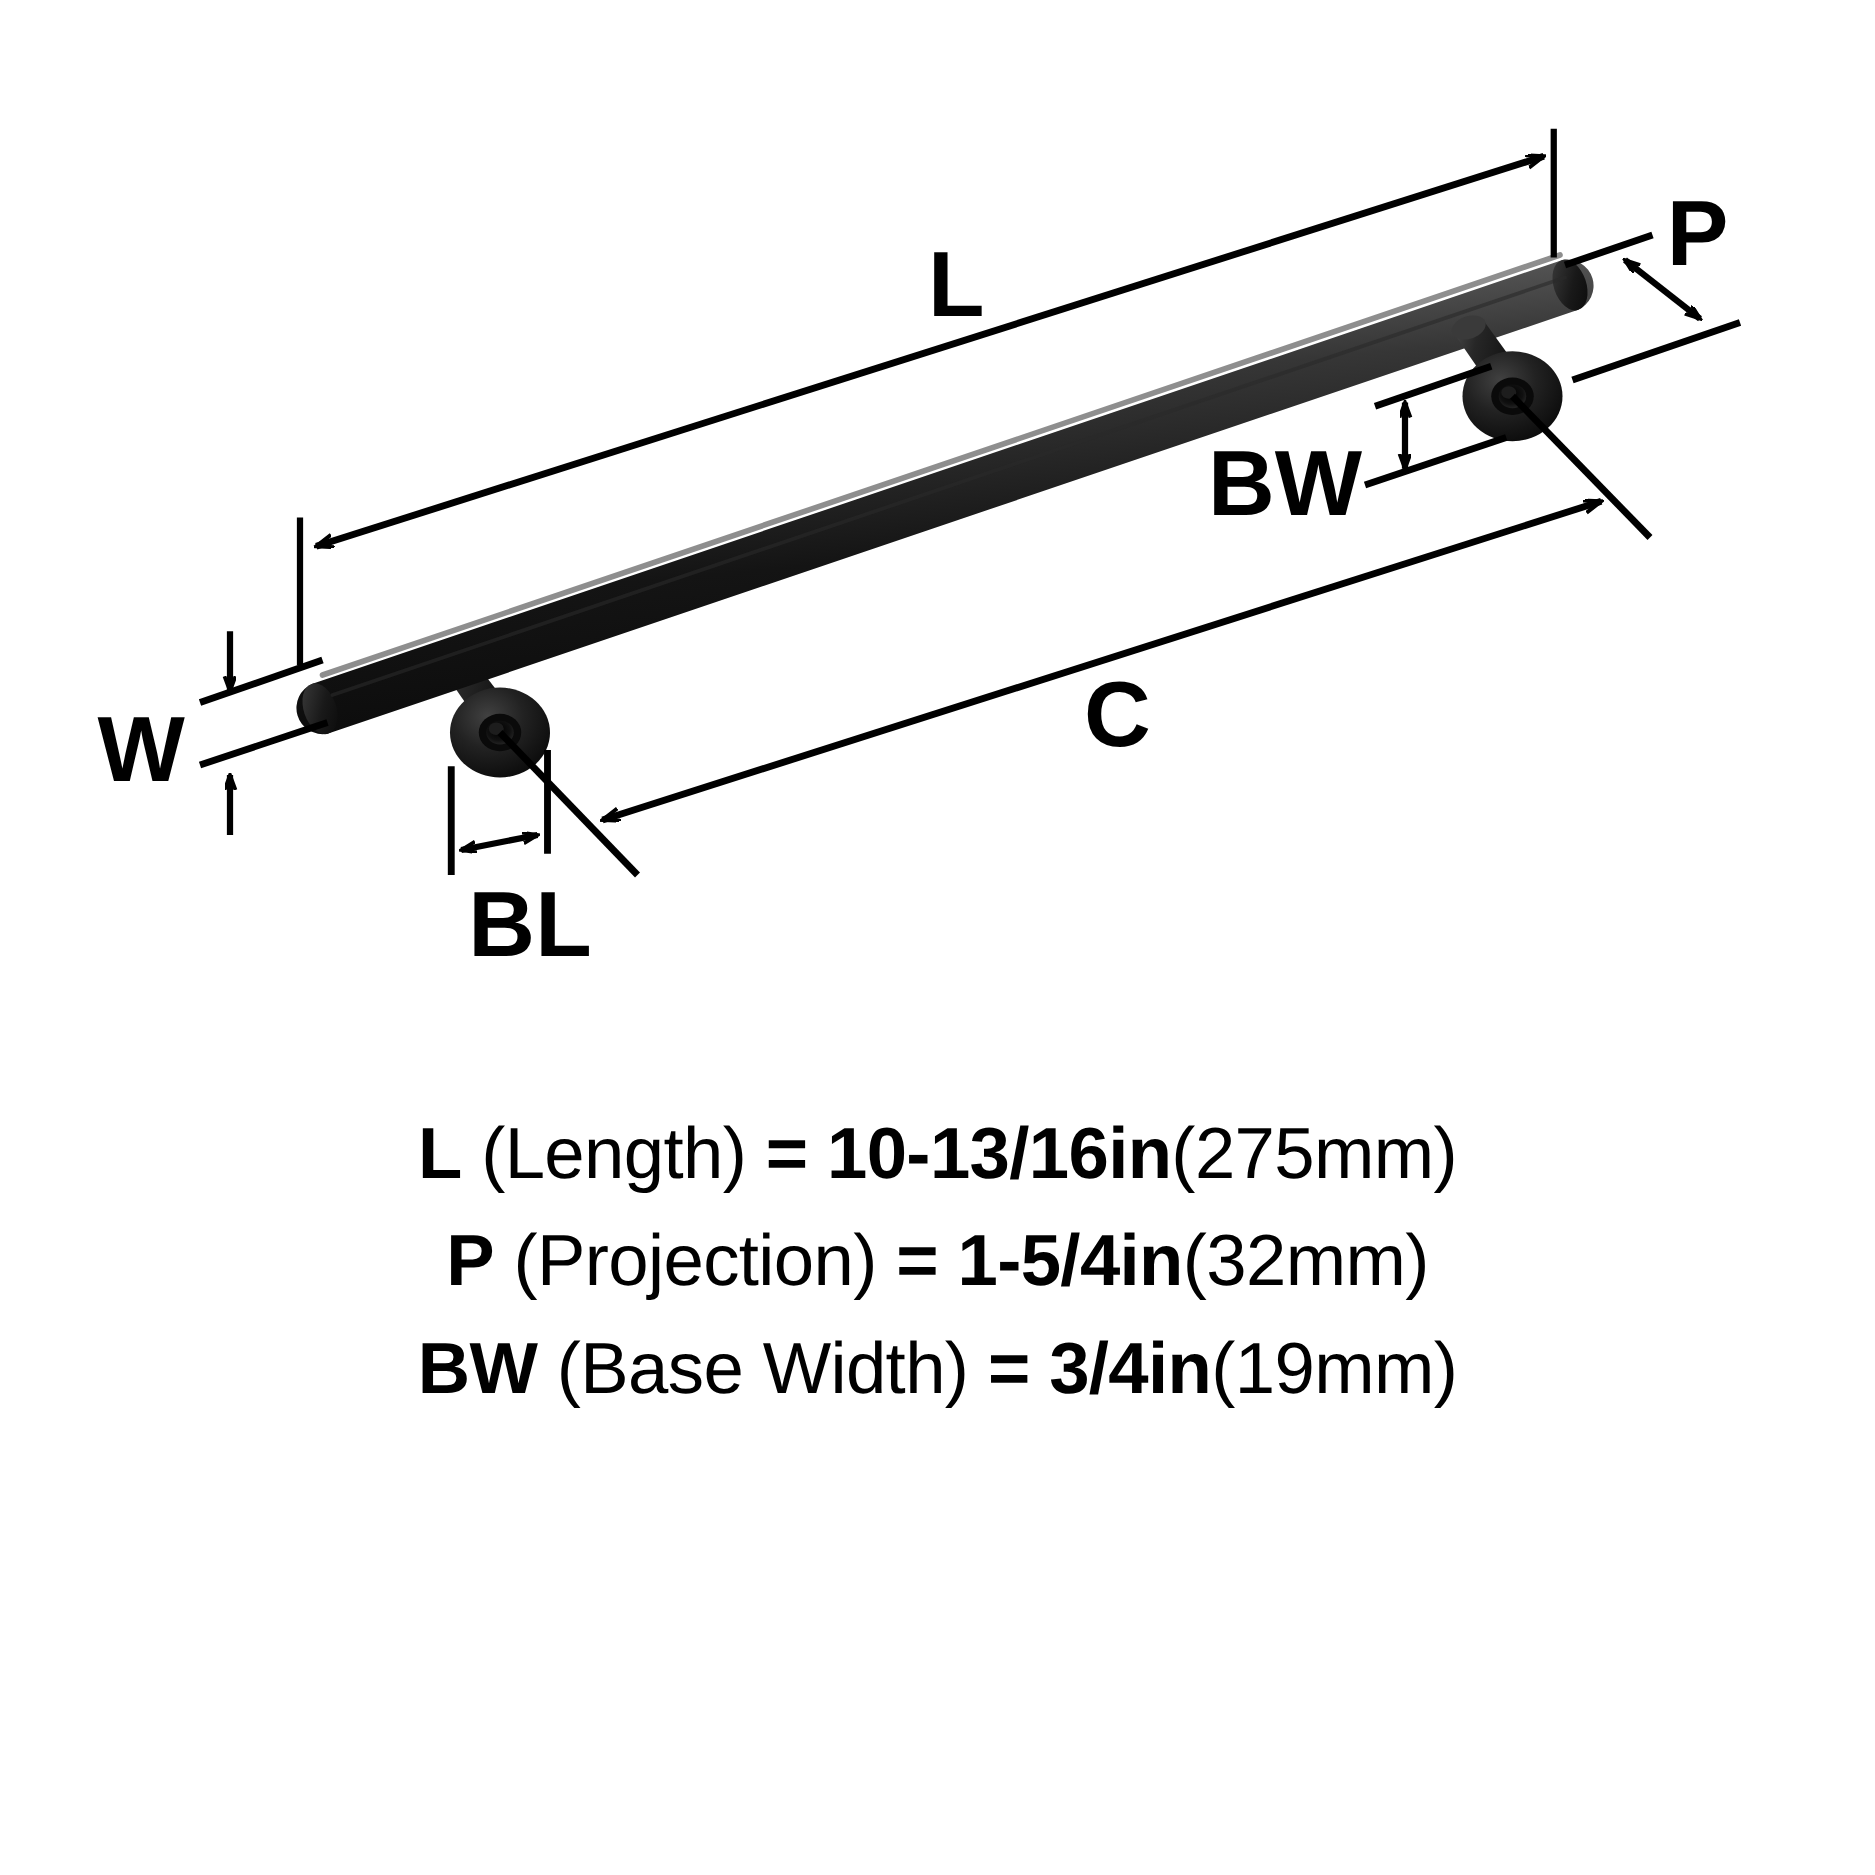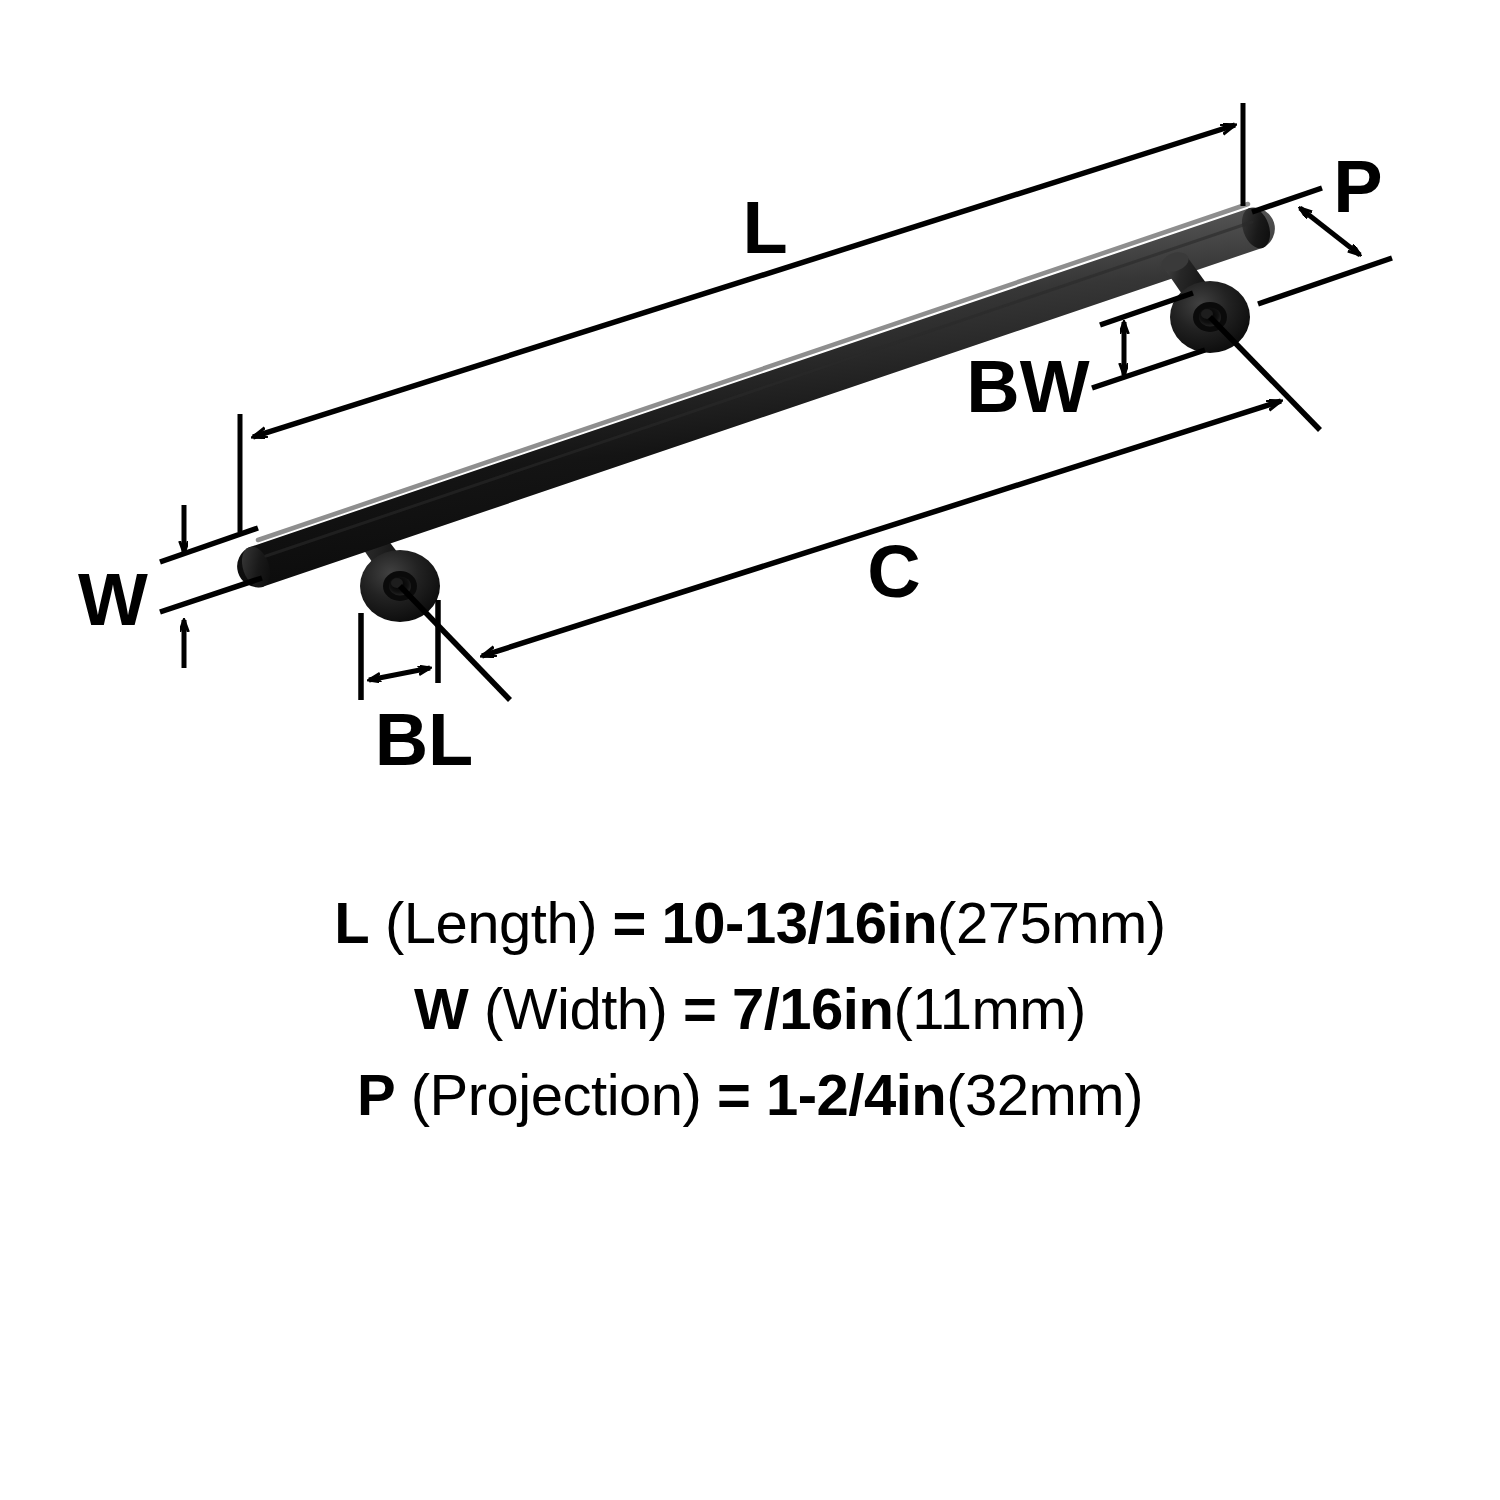--- a/index.html
+++ b/index.html
@@ -223,32 +223,32 @@
 
   <div id="spec-list">
 
     <div class="spec-row">
       <span class="sym">L</span>
       <span class="name">(Length)</span>
       <span class="eq">=</span>
       <span class="val-in">10-13/16in</span><span class="val-mm">(275mm)</span>
     </div>
 
-    <div class="spec-row">
-      <span class="sym">W</span>
-      <span class="name">(Width)</span>
-      <span class="eq">=</span>
-      <span class="val-in">7/16in</span><span class="val-mm">(11mm)</span>
-    </div>
 
     <div class="spec-row">
       <span class="sym">P</span>
       <span class="name">(Projection)</span>
       <span class="eq">=</span>
-      <span class="val-in">1-2/4in</span><span class="val-mm">(32mm)</span>
+      <span class="val-in">1-5/4in</span><span class="val-mm">(32mm)</span>
     </div>
 
 
 
+    <div class="spec-row">
+      <span class="sym">BW</span>
+      <span class="name">(Base Width)</span>
+      <span class="eq">=</span>
+      <span class="val-in">3/4in</span><span class="val-mm">(19mm)</span>
+    </div>
 
   </div>
 
 </div>
 
 </body></html>

